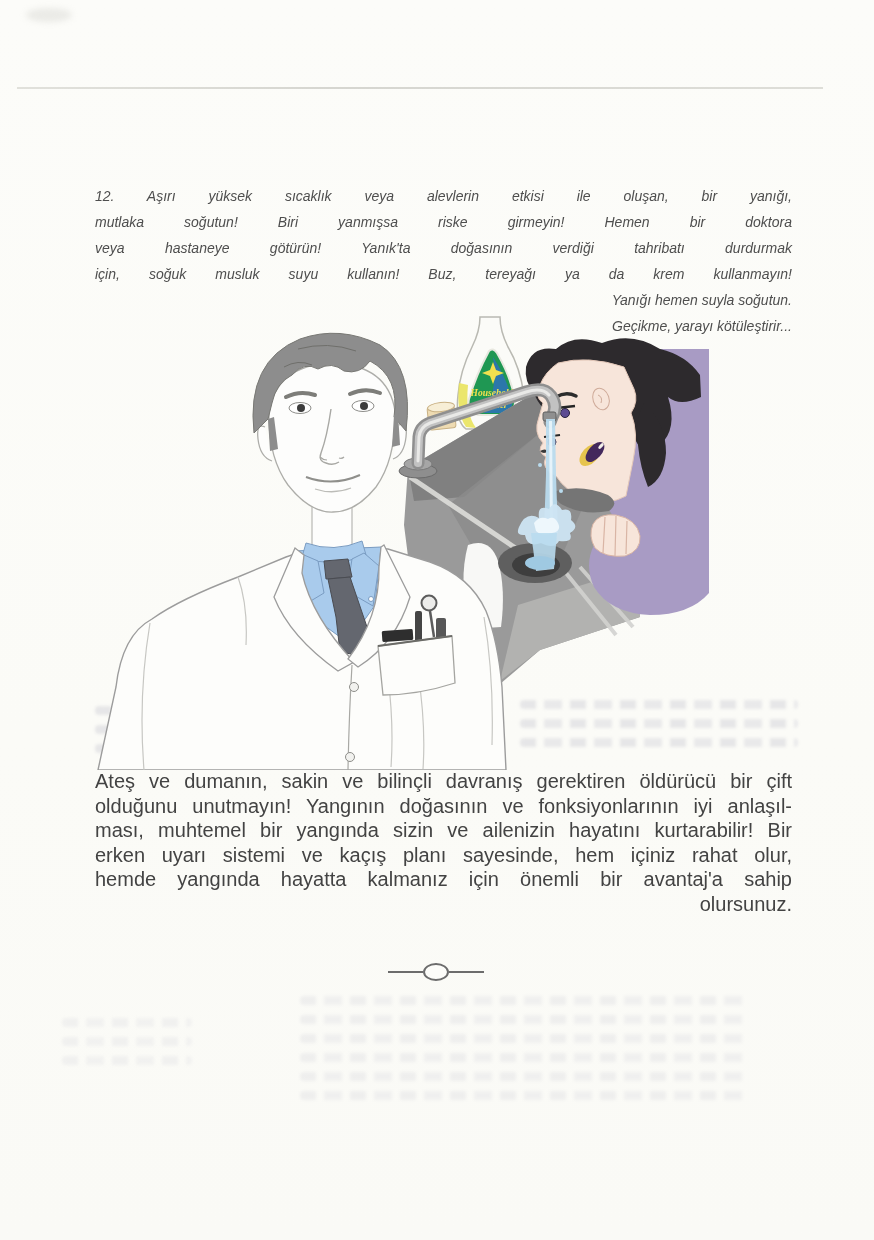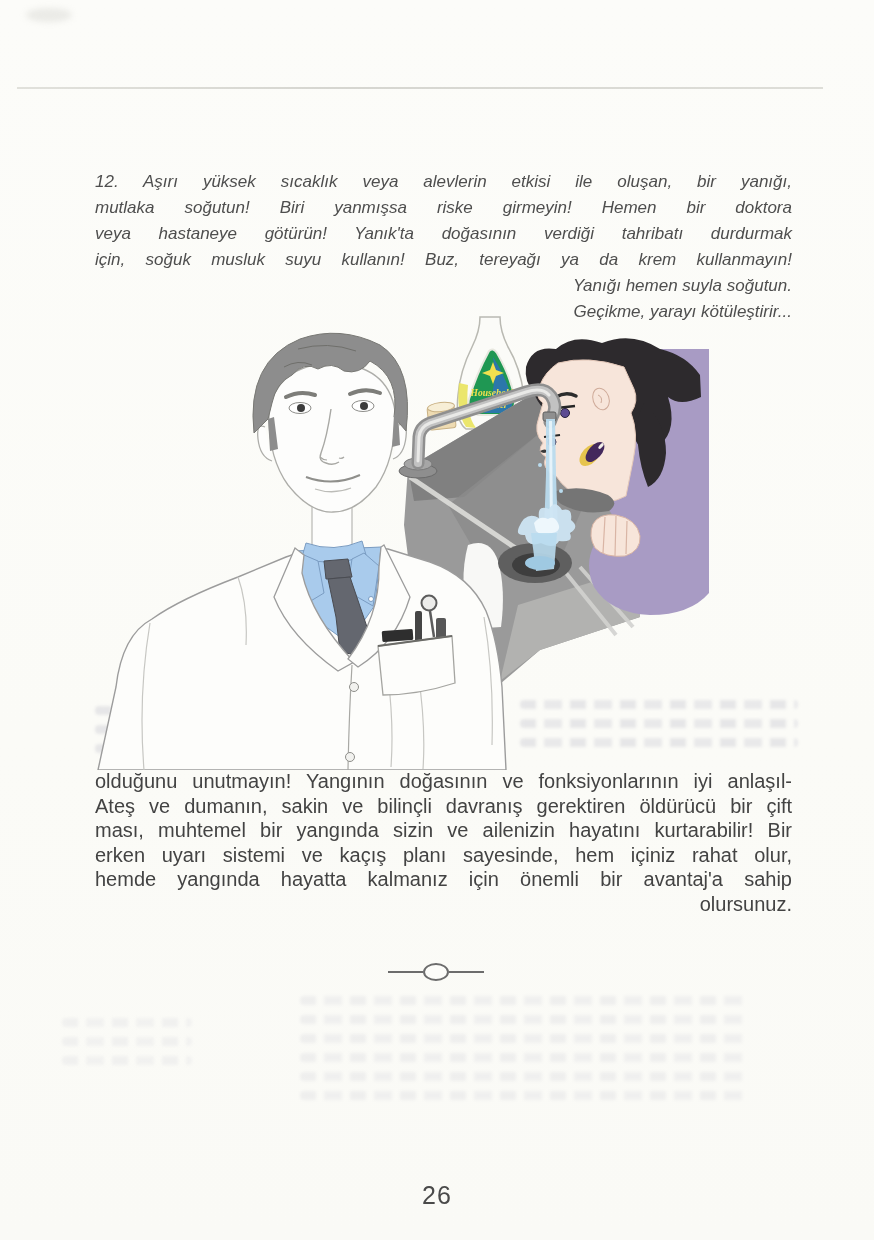--- a/index.html
+++ b/index.html
@@ -3,22 +3,22 @@
 <meta charset="utf-8">
 <style>
   html,body{margin:0;padding:0;}
   body{width:874px;height:1240px;position:relative;background:#fcfcf9;
        font-family:"Liberation Sans",sans-serif;overflow:hidden;}
   .page{position:absolute;inset:0;background:linear-gradient(180deg,#fcfcf9 0%,#fbfbf7 60%,#fafaf6 100%);}
   .top-rule{position:absolute;left:17px;top:87px;width:806px;height:1.5px;
             background:linear-gradient(90deg,#dcdcd6,#cfcfc9 40%,#d8d8d2);opacity:.85;}
   .smudge{position:absolute;left:26px;top:8px;width:46px;height:14px;border-radius:50%;
           background:#d9d9d4;filter:blur(3px);opacity:.5;}
-  .intro{position:absolute;left:95px;top:169px;width:697px;
-         font-style:italic;font-size:17px;line-height:26px;color:#4e4e4e;}
+  .intro{position:absolute;left:95px;top:183px;width:697px;
+         font-style:italic;font-size:14px;line-height:26px;color:#4e4e4e;}
   .bodytext{position:absolute;left:95px;top:769px;width:697px;
             font-size:20px;line-height:24.6px;color:#434343;z-index:3;}
   .jline{text-align:justify;text-align-last:justify;}
   .pline{text-align:right;}
   .illus{position:absolute;left:88px;top:305px;z-index:2;}
   .ghost{position:absolute;filter:blur(1.8px);z-index:1;}
   .ghost .grow{height:9px;margin:10px 0;border-radius:4px;
     background:repeating-linear-gradient(90deg,#c6c6d0 0 16px,transparent 16px 24px,#cdcdd7 24px 42px,transparent 42px 50px);}
   .ghost-a{left:95px;top:696px;width:86px;opacity:.38;}
   .ghost-b{left:520px;top:690px;width:278px;opacity:.38;}
@@ -178,28 +178,27 @@
       <path d="M342,306 L346,332" stroke="#5c5c5c" stroke-width="2.5"></path>
       <rect x="348" y="313" width="10" height="24" rx="2" fill="#575757"></rect>
       <path d="M290,341 L364,331 L367,378 Q330,390 295,390 Z" stroke="#a5a5a1" stroke-width="1.3" fill="#fdfdfb"></path>
       <path d="M290,341 L364,331" stroke="#6b6b67" stroke-width="2" fill="none"></path>
       <circle cx="266" cy="382" r="4.5" fill="#f2f2ef" stroke="#8e8e8a"></circle>
       <circle cx="262" cy="452" r="4.5" fill="#f2f2ef" stroke="#8e8e8a"></circle>
     </g>
   </svg>
 
   <div class="bodytext">
+    <div class="jline">Ateş ve dumanın, sakin ve bilinçli davranış gerektiren öldürücü bir çift</div>
     <div class="jline">olduğunu unutmayın! Yangının doğasının ve fonksiyonlarının iyi anlaşıl-</div>
-    <div class="jline">Ateş ve dumanın, sakin ve bilinçli davranış gerektiren öldürücü bir çift</div>
     <div class="jline">ması, muhtemel bir yangında sizin ve ailenizin hayatını kurtarabilir! Bir</div>
     <div class="jline">erken uyarı sistemi ve kaçış planı sayesinde, hem içiniz rahat olur,</div>
     <div class="jline">hemde yangında hayatta kalmanız için önemli  bir avantaj'a sahip</div>
     <div class="pline">olursunuz.</div>
   </div>
 
   <div class="divider">
     <span class="dline"></span>
     <span class="doval"></span>
     <span class="dline"></span>
   </div>
 
-  <div class="pagenum">26</div>
 </div>
 
 </body></html>

